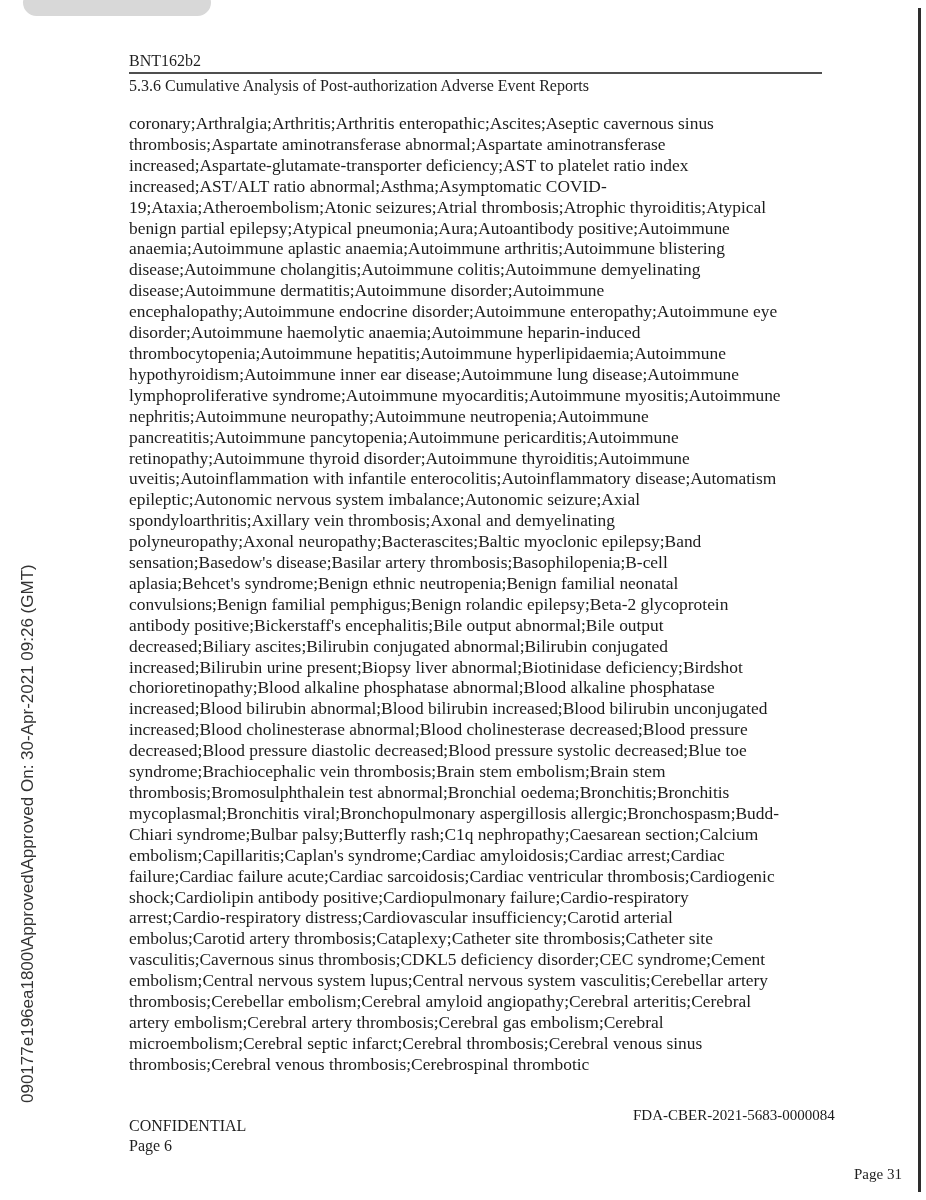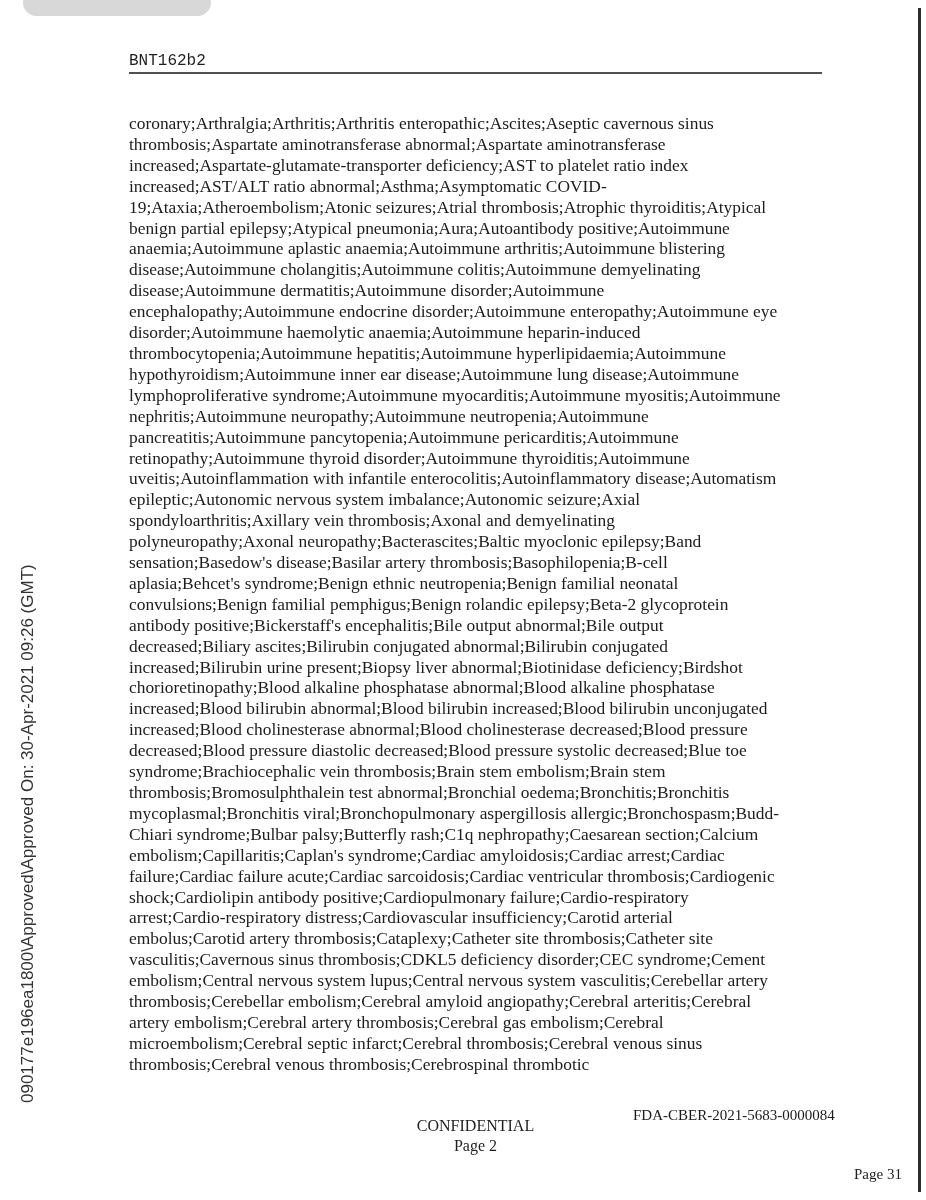--- a/index.html
+++ b/index.html
@@ -50,21 +50,20 @@
   }
   .header {
     position: absolute;
     left: 129px;
     top: 52px;
     width: 693px;
   }
   .doc-code {
     font-size: 16px;
     line-height: 18px;
-    font-family: Liberation Mono, monospace;
   }
   .header-rule {
     margin: 2px 0 3px 0;
     border: none;
     border-top: 2px solid #4f4f4f;
   }
   .section-title {
     font-size: 16px;
     line-height: 18px;
   }
@@ -77,21 +76,21 @@
     line-height: 20.9px;
     white-space: pre;
     color: #1c1c1c;
     font-family: Liberation Serif, serif;
   }
   .footer-center {
     position: absolute;
     left: 129px;
     top: 1116px;
     width: 693px;
-    text-align: center;
+    text-align: left;
     font-size: 16px;
     line-height: 19.5px;
   }
   .fda-id {
     position: absolute;
     left: 633px;
     top: 1106px;
     font-family: Liberation Serif, serif;
     font-size: 15px;
     line-height: 18px;
@@ -112,20 +111,21 @@
 
   <div class="top-tab"></div>
 
   <div class="page-edge"></div>
 
   <div class="watermark">090177e196ea1800\Approved\Approved On: 30-Apr-2021 09:26 (GMT)</div>
 
   <div class="header">
     <div class="doc-code">BNT162b2</div>
     <hr class="header-rule">
+    <div class="section-title">5.3.6 Cumulative Analysis of Post-authorization Adverse Event Reports</div>
   </div>
 
   <div class="body-text">coronary;Arthralgia;Arthritis;Arthritis enteropathic;Ascites;Aseptic cavernous sinus
 thrombosis;Aspartate aminotransferase abnormal;Aspartate aminotransferase
 increased;Aspartate-glutamate-transporter deficiency;AST to platelet ratio index
 increased;AST/ALT ratio abnormal;Asthma;Asymptomatic COVID-
 19;Ataxia;Atheroembolism;Atonic seizures;Atrial thrombosis;Atrophic thyroiditis;Atypical
 benign partial epilepsy;Atypical pneumonia;Aura;Autoantibody positive;Autoimmune
 anaemia;Autoimmune aplastic anaemia;Autoimmune arthritis;Autoimmune blistering
 disease;Autoimmune cholangitis;Autoimmune colitis;Autoimmune demyelinating
@@ -163,20 +163,20 @@
 embolus;Carotid artery thrombosis;Cataplexy;Catheter site thrombosis;Catheter site
 vasculitis;Cavernous sinus thrombosis;CDKL5 deficiency disorder;CEC syndrome;Cement
 embolism;Central nervous system lupus;Central nervous system vasculitis;Cerebellar artery
 thrombosis;Cerebellar embolism;Cerebral amyloid angiopathy;Cerebral arteritis;Cerebral
 artery embolism;Cerebral artery thrombosis;Cerebral gas embolism;Cerebral
 microembolism;Cerebral septic infarct;Cerebral thrombosis;Cerebral venous sinus
 thrombosis;Cerebral venous thrombosis;Cerebrospinal thrombotic</div>
 
   <div class="footer-center">
     <div>CONFIDENTIAL</div>
-    <div>Page 2</div>
+    <div>Page 6</div>
   </div>
 
   <div class="fda-id">FDA-CBER-2021-5683-0000084</div>
 
   <div class="page-number">Page 31</div>
 
 </div>
 
 </body></html>

